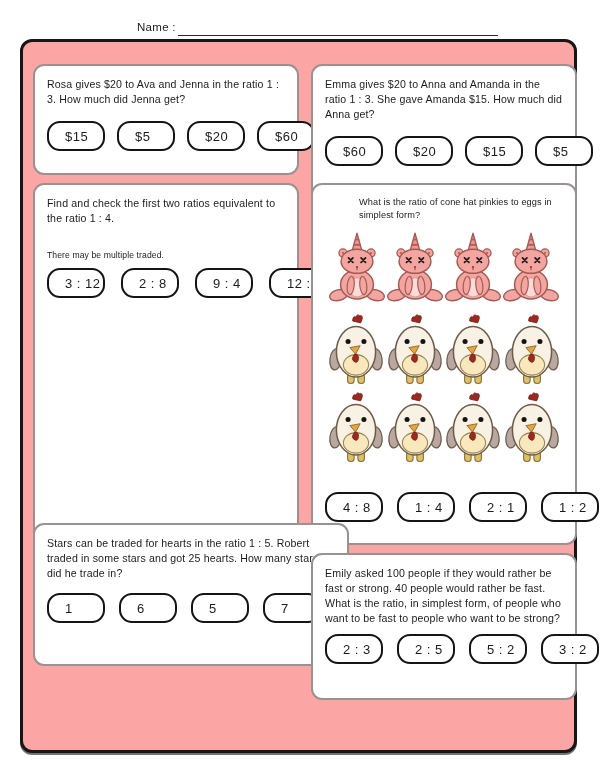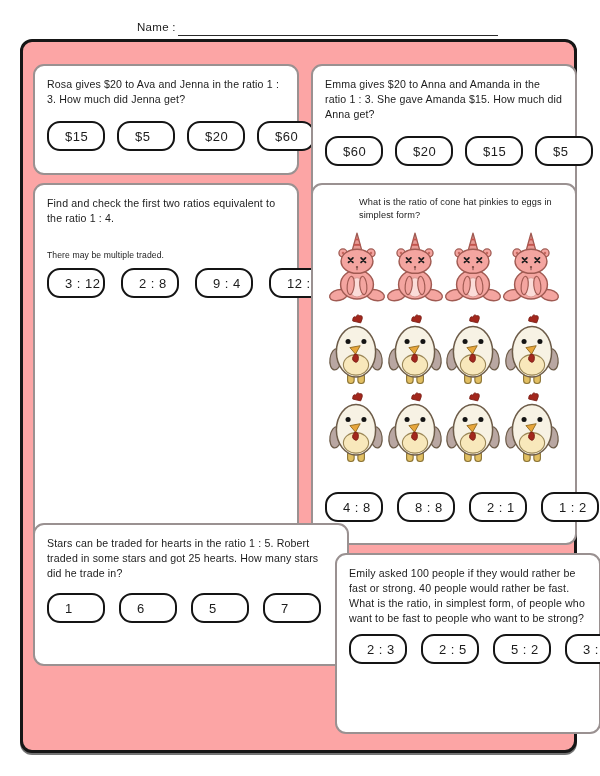--- a/index.html
+++ b/index.html
@@ -21,21 +21,21 @@
   
   .pbox{
     position:absolute;background:#fff;border:2px solid #9a9191;border-radius:11px;
     padding:11px 12px;box-sizing:border-box;
   }
   .pos-1{left:10px; top:22px; width:266px;height:111px;}
   .pos-2{left:288px;top:22px; width:266px;height:141px;}
   .pos-3{left:10px; top:141px;width:266px;height:408px;}
   .pos-4{left:288px;top:141px;width:266px;height:362px;}
   .pos-5{left:10px; top:481px;width:316px;height:143px;}
-  .pos-6{left:288px;top:511px;width:266px;height:181px;margin-left:24px;}
+  .pos-6{left:288px;top:511px;width:266px;height:147px;}
   .qtext{font-size:10.6px;line-height:1.42;letter-spacing:.15px;}
   .qtext.small{font-size:9.2px;letter-spacing:.1px;margin-left:34px;}
   .note{font-size:8.6px;letter-spacing:.1px;margin-top:24px;}
   
   .pills{display:flex;gap:12px;align-items:center;}
   .mt14{margin-top:14px;} .mt8{margin-top:8px;gap:16px;} .mt26{margin-top:27px;} .mt12{margin-top:12px;}
   .pills.tight{gap:14px;}
   .pill{
     border:2.6px solid #141414;border-radius:13px;background:#fff;
     font-size:13px;line-height:1;padding:7px 16px 6px;min-width:22px;text-align:left;
@@ -182,21 +182,21 @@
         </svg>
       <svg class="animal" width="56" height="76" viewBox="0 0 60 80">
           <use href="#chicken-shape"></use>
         </svg>
       <svg class="animal" width="56" height="76" viewBox="0 0 60 80">
           <use href="#chicken-shape"></use>
         </svg>
     </div>
     <div class="pills tight mt26">
       <span class="pill">4 : 8</span>
-      <span class="pill">8 : 8</span>
+      <span class="pill">1 : 4</span>
       <span class="pill">2 : 1</span>
       <span class="pill">1 : 2</span>
     </div>
   </div>
 
   <div class="pbox pos-5">
     <div class="qtext">Stars can be traded for hearts in the ratio 1 : 5. Robert traded in some stars and got 25 hearts. How many stars did he trade in?</div>
     <div class="pills tight mt12">
       <span class="pill">1</span>
       <span class="pill">6</span>

